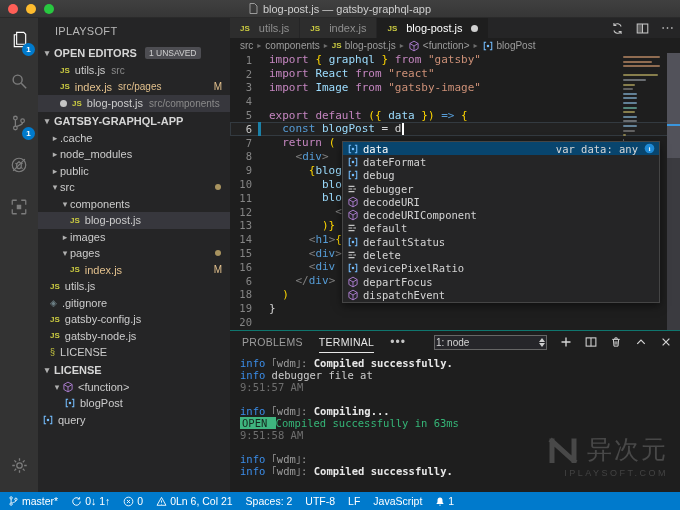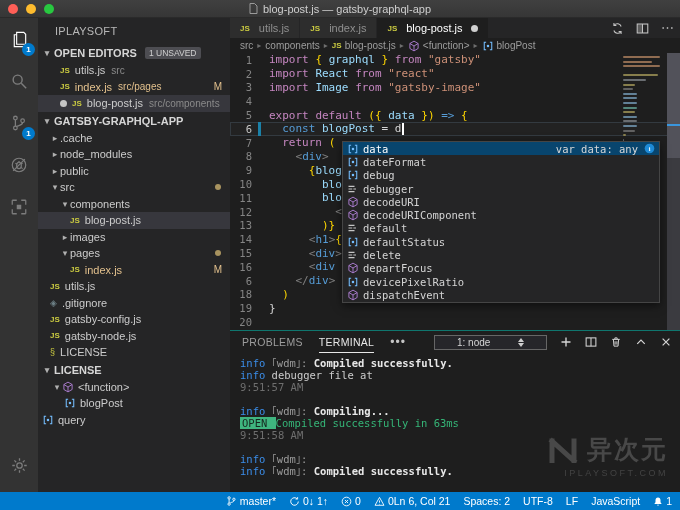--- a/index.html
+++ b/index.html
@@ -89,39 +89,39 @@
   .sg-ic{width:12px;height:12px;flex:0 0 12px;display:flex;align-items:center;justify-content:center}
 
   
   .panel{height:162px;flex:0 0 162px;background:#1e1e1e;border-top:1px solid #0f766e;position:relative}
   .panel-head{height:22px;display:flex;align-items:center;padding:0 8px 0 12px;gap:16px;position:relative}
   .ptab{font-size:10.5px;color:#9d9d9d;height:22px;display:flex;align-items:center;letter-spacing:.3px}
   .ptab.active{color:#e7e7e7;border-bottom:1px solid #e7e7e7}
   .pmore{color:#c5c5c5;font-size:12px;letter-spacing:1px}
   .panel-right{position:absolute;right:8px;top:0;height:22px;display:flex;align-items:center;gap:13px}
   .pselect{width:113px;height:15px;background:#26262a;border:1px solid #666;color:#d6d6d6;font-size:10px;
-    display:flex;align-items:center;padding:0 22px;justify-content:space-between}
+    display:flex;align-items:center;padding:0 1px;justify-content:space-between}
   .updown{display:flex;flex-direction:column;gap:1px}
   .updown i{display:block;width:0;height:0;border-left:3px solid transparent;border-right:3px solid transparent}
   .updown .u{border-bottom:4px solid #cfcfcf}
   .updown .d{border-top:4px solid #cfcfcf}
   .terminal{padding:4px 0 0 10px;font-family:"DejaVu Sans Mono",monospace;font-size:10.5px;line-height:12px;color:#cccccc}
   .t-info{color:#3b8eea}.t-dim{color:#9b9b9b}.t-txt{color:#e8e8e8;font-weight:bold}
   .t-blue{color:#3b8eea}.t-green{color:#35b577}.t-time{color:#6e6e6e}.t-plain{color:#cccccc}
   .b-wait{background:#2572c7;color:#ffffff;padding:0 2px}
   .b-done{background:#3fb57f;color:#16281f;padding:0 2px}
 
   .watermark{position:absolute;right:12px;bottom:14px;text-align:right;color:#4b4b4b;opacity:.95}
   .wm-row{display:flex;align-items:center;gap:9px;justify-content:flex-end}
-  .wm-brand{font-size:25px;font-weight:bold;letter-spacing:2px;color:#4b4b4b}
+  .wm-brand{font-size:25px;font-weight:normal;letter-spacing:2px;color:#4b4b4b}
   .wm-site{font-size:9px;letter-spacing:2.5px;color:#454545;margin-top:2px}
 
   
   .statusbar{height:18px;flex:0 0 18px;background:#007acc;color:#ffffff;display:flex;align-items:center;
-    font-size:10.5px;padding:0 8px;justify-content:flex-end}
+    font-size:10.5px;padding:0 8px;justify-content:flex-start}
   .sb-group{display:flex;align-items:center;gap:13px;height:18px}
   .sb-item{display:flex;align-items:center;gap:3px;height:18px}
   svg{display:block}
 </style>
 </head>
 <body>
 
 <div class="window">
 
   <div class="titlebar">
@@ -525,35 +525,35 @@
             <div class="sg-row">
               <span class="sg-ic">
                 <svg width="12" height="12" viewBox="0 0 16 16" stroke="#c5c5c5" stroke-width="1.4">
                   <path d="M2 4.5h8M2 8h5M8.5 8H12M2 11.5h8"></path>
                 </svg>
               </span>
               <span class="sg-label">delete</span>
             </div>
             <div class="sg-row">
               <span class="sg-ic">
+                <svg width="12" height="12" viewBox="0 0 16 16">
+                  <path d="M5.5 3H3v10h2.5M10.5 3H13v10h-2.5" fill="none" stroke="#75beff" stroke-width="1.4"></path>
+                  <circle cx="8" cy="8" r="1.7" fill="#75beff"></circle>
+                </svg>
+              </span>
+              <span class="sg-label">devicePixelRatio</span>
+            </div>
+            <div class="sg-row">
+              <span class="sg-ic">
                 <svg width="12" height="12" viewBox="0 0 16 16" fill="none" stroke="#b180d7" stroke-width="1.2">
                   <path d="M8 1.5l5.5 3.2v6.6L8 14.5l-5.5-3.2V4.7z"></path>
                   <path d="M2.5 4.7L8 8l5.5-3.3M8 8v6.5"></path>
                 </svg>
               </span>
               <span class="sg-label">departFocus</span>
-            </div>
-            <div class="sg-row">
-              <span class="sg-ic">
-                <svg width="12" height="12" viewBox="0 0 16 16">
-                  <path d="M5.5 3H3v10h2.5M10.5 3H13v10h-2.5" fill="none" stroke="#75beff" stroke-width="1.4"></path>
-                  <circle cx="8" cy="8" r="1.7" fill="#75beff"></circle>
-                </svg>
-              </span>
-              <span class="sg-label">devicePixelRatio</span>
             </div>
             <div class="sg-row">
               <span class="sg-ic">
                 <svg width="12" height="12" viewBox="0 0 16 16" fill="none" stroke="#b180d7" stroke-width="1.2">
                   <path d="M8 1.5l5.5 3.2v6.6L8 14.5l-5.5-3.2V4.7z"></path>
                   <path d="M2.5 4.7L8 8l5.5-3.3M8 8v6.5"></path>
                 </svg>
               </span>
               <span class="sg-label">dispatchEvent</span>
             </div>

